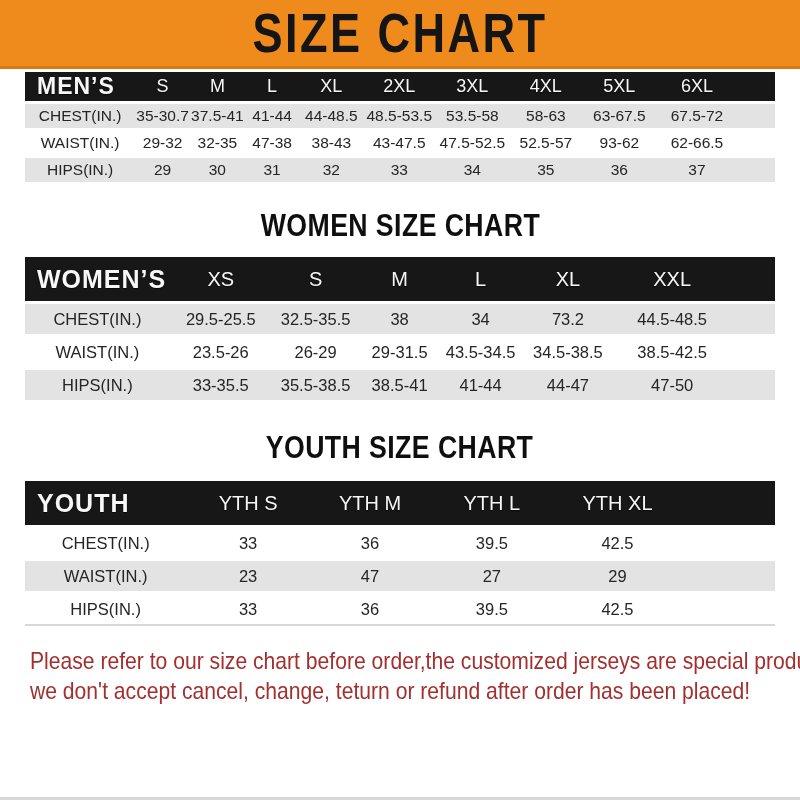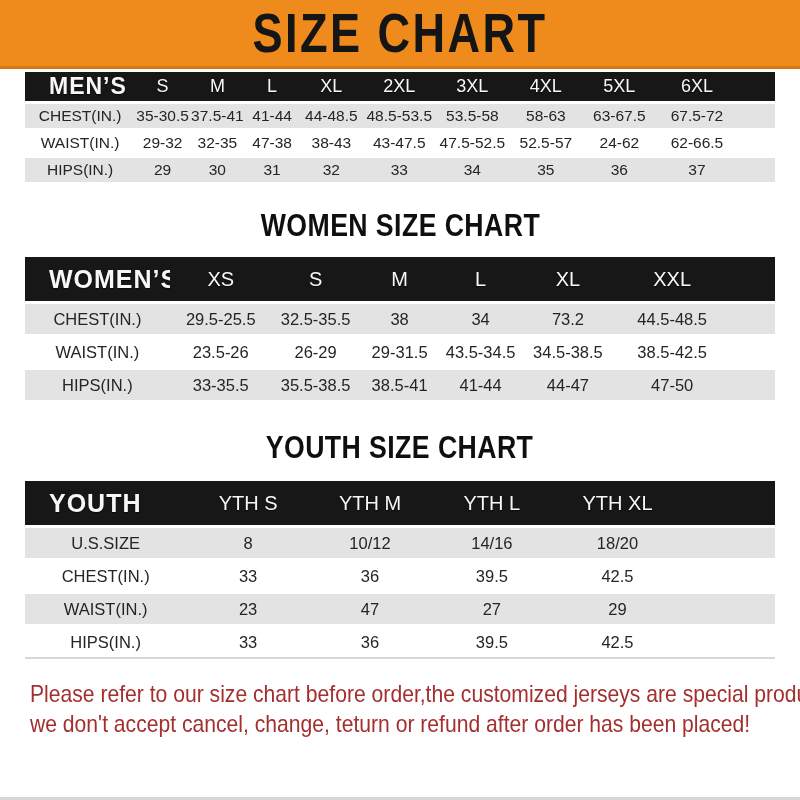--- a/index.html
+++ b/index.html
@@ -27,21 +27,21 @@
   .t-youth{margin:29px 0 15px 0;}
   
   table{
     width:750px;margin:0 auto;border-collapse:separate;border-spacing:0 3px;
     table-layout:fixed;text-align:center;
   }
   th,td{padding:0;vertical-align:middle;overflow:hidden;white-space:nowrap;}
   tr.bar th{background:#171717;color:#f7f7f7;text-shadow:0 1px 1px rgba(0,0,0,0.6);}
   .bar-men th{height:29px;}
   .bar-big th{height:44px;}
-  th.corner{text-align:left;padding-left:24px;font-weight:700;letter-spacing:1px;}
+  th.corner{text-align:left;padding-left:12px;font-weight:700;letter-spacing:1px;}
   .bar-men th.corner{font-size:23px;}
   .bar-big th.corner{font-size:25px;}
   .bar-men th.size-h{font-size:18px;font-weight:400;}
   .bar-big th.size-h{font-size:20px;font-weight:400;}
   tbody td{color:#252525;}
   .men-table tbody td{height:24px;font-size:15.5px;}
   .women-table tbody td,.youth-table tbody td{height:30px;font-size:16.5px;}
   tr.gray td{background:#E3E3E3;}
   tr.white td{background:#ffffff;}
   .youth-table tr.last td{border-bottom:2px solid #D8D8D8;}
@@ -90,41 +90,41 @@
         <th class="size-h">3XL</th>
         <th class="size-h">4XL</th>
         <th class="size-h">5XL</th>
         <th class="size-h">6XL</th>
         <th class="size-h"></th>
       </tr>
     </thead>
     <tbody>
       <tr class="gray">
         <td>CHEST(IN.)</td>
-        <td>35-30.5</td>
+        <td>35-30.7</td>
         <td>37.5-41</td>
         <td>41-44</td>
         <td>44-48.5</td>
         <td>48.5-53.5</td>
         <td>53.5-58</td>
         <td>58-63</td>
         <td>63-67.5</td>
         <td>67.5-72</td>
         <td></td>
       </tr>
       <tr class="white">
         <td>WAIST(IN.)</td>
         <td>29-32</td>
         <td>32-35</td>
         <td>47-38</td>
         <td>38-43</td>
         <td>43-47.5</td>
         <td>47.5-52.5</td>
         <td>52.5-57</td>
-        <td>24-62</td>
+        <td>93-62</td>
         <td>62-66.5</td>
         <td></td>
       </tr>
       <tr class="gray">
         <td>HIPS(IN.)</td>
         <td>29</td>
         <td>30</td>
         <td>31</td>
         <td>32</td>
         <td>33</td>
@@ -215,28 +215,20 @@
       <tr class="bar bar-big">
         <th class="corner">YOUTH</th>
         <th class="size-h">YTH S</th>
         <th class="size-h">YTH M</th>
         <th class="size-h">YTH L</th>
         <th class="size-h">YTH XL</th>
         <th class="size-h"></th>
       </tr>
     </thead>
     <tbody>
-      <tr class="gray">
-        <td>U.S.SIZE</td>
-        <td>8</td>
-        <td>10/12</td>
-        <td>14/16</td>
-        <td>18/20</td>
-        <td></td>
-      </tr>
       <tr class="white">
         <td>CHEST(IN.)</td>
         <td>33</td>
         <td>36</td>
         <td>39.5</td>
         <td>42.5</td>
         <td></td>
       </tr>
       <tr class="gray">
         <td>WAIST(IN.)</td>

